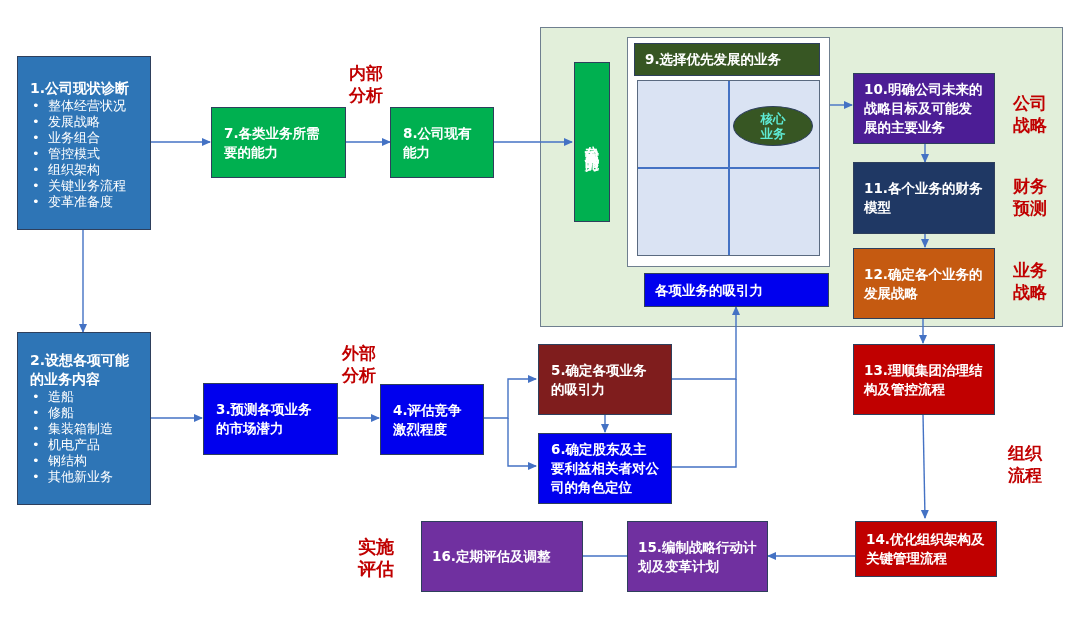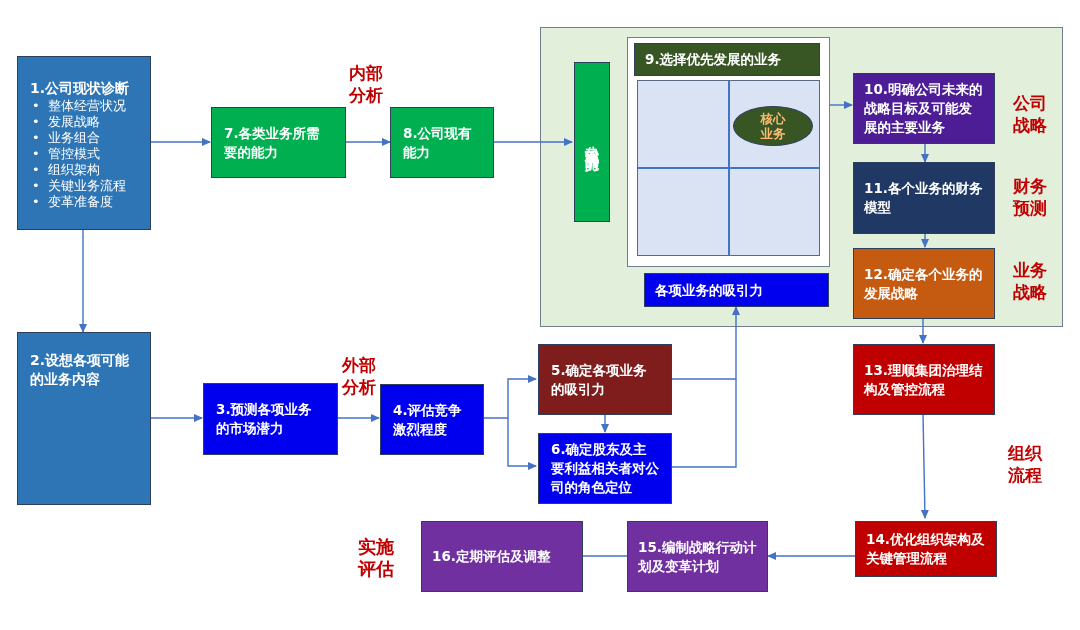--- a/index.html
+++ b/index.html
@@ -72,20 +72,28 @@
     <li>业务组合</li>
     <li>管控模式</li>
     <li>组织架构</li>
     <li>关键业务流程</li>
     <li>变革准备度</li>
   </ul>
 </div>
 
 <div class="box pad" style="left:17px;top:332px;width:134px;height:173px;background:#2e75b6;justify-content:flex-start;padding-top:18px;">
   <span class="t" style="font-size:14px;">2.设想各项可能的业务内容</span>
+  <ul class="bul">
+    <li>造船</li>
+    <li>修船</li>
+    <li>集装箱制造</li>
+    <li>机电产品</li>
+    <li>钢结构</li>
+    <li>其他新业务</li>
+  </ul>
 </div>
 
 <div class="box pad" style="left:211px;top:107px;width:135px;height:71px;background:#00b050;">
   <span class="t">7.各类业务所需要的能力</span>
 </div>
 
 <div class="box pad" style="left:390px;top:107px;width:104px;height:71px;background:#00b050;">
   <span class="t">8.公司现有能力</span>
 </div>
 
@@ -97,21 +105,21 @@
 </div>
 
 <div style="position:absolute;left:627px;top:37px;width:203px;height:230px;background:#ffffff;border:1.5px solid #6f7f8f;box-sizing:border-box;"></div>
 <div class="box pad" style="left:634px;top:43px;width:186px;height:33px;background:#375623;padding:0 10px;">
   <span class="t">9.选择优先发展的业务</span>
 </div>
 <div style="position:absolute;left:637px;top:80px;width:183px;height:176px;background:#dae3f3;border:1.5px solid #5a6a80;box-sizing:border-box;">
   <div style="position:absolute;left:90px;top:0;width:1.5px;height:100%;background:#4472c4;"></div>
   <div style="position:absolute;left:0;top:86px;width:100%;height:1.5px;background:#4472c4;"></div>
 </div>
-<div style="position:absolute;left:733px;top:106px;width:80px;height:40px;border-radius:50%;background:#375623;border:1.5px solid #2e3f5c;box-sizing:border-box;display:flex;align-items:center;justify-content:center;color:#fdba74;font-weight:bold;font-size:12.5px;line-height:15px;text-align:center;">
+<div style="position:absolute;left:733px;top:106px;width:80px;height:40px;border-radius:50%;background:#375623;border:1.5px solid #2e3f5c;box-sizing:border-box;display:flex;align-items:center;justify-content:center;color:#5eead4;font-weight:bold;font-size:12.5px;line-height:15px;text-align:center;">
   <span style="white-space:pre-line;">核心
 业务</span>
 </div>
 
 <div class="box pad" style="left:644px;top:273px;width:185px;height:34px;background:#0000ee;padding:0 10px;">
   <span class="t">各项业务的吸引力</span>
 </div>
 
 <div class="box pad" style="left:853px;top:73px;width:142px;height:71px;background:#4c1d95;padding:0 10px;">
   <span class="t">10.明确公司未来的战略目标及可能发展的主要业务</span>
@@ -132,21 +140,21 @@
 <div class="lbl" style="left:1000px;top:259px;width:60px;white-space:pre-line;">业务
 战略</div>
 
 <div class="box pad" style="left:203px;top:383px;width:135px;height:72px;background:#0000ee;">
   <span class="t">3.预测各项业务的市场潜力</span>
 </div>
 
 <div class="box pad" style="left:380px;top:384px;width:104px;height:71px;background:#0000ee;">
   <span class="t">4.评估竞争激烈程度</span>
 </div>
-<div class="lbl" style="left:329px;top:354px;width:60px;white-space:pre-line;">外部
+<div class="lbl" style="left:329px;top:344px;width:60px;white-space:pre-line;font-family:Liberation Mono, monospace;">外部
 分析</div>
 
 <div class="box pad" style="left:538px;top:344px;width:134px;height:71px;background:#7f1d1d;">
   <span class="t">5.确定各项业务的吸引力</span>
 </div>
 
 <div class="box pad" style="left:538px;top:433px;width:134px;height:71px;background:#0000ee;">
   <span class="t">6.确定股东及主要利益相关者对公司的角色定位</span>
 </div>
 

